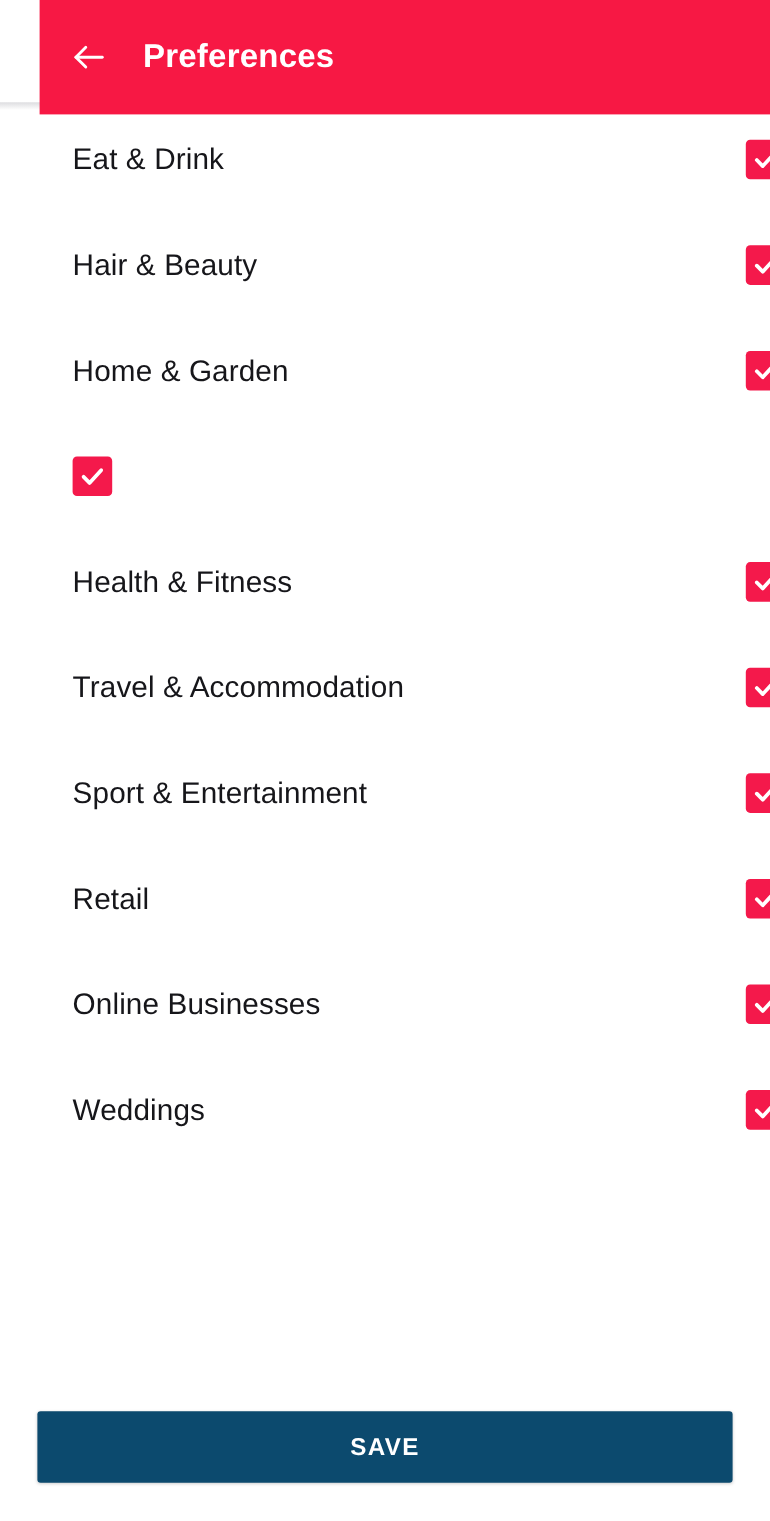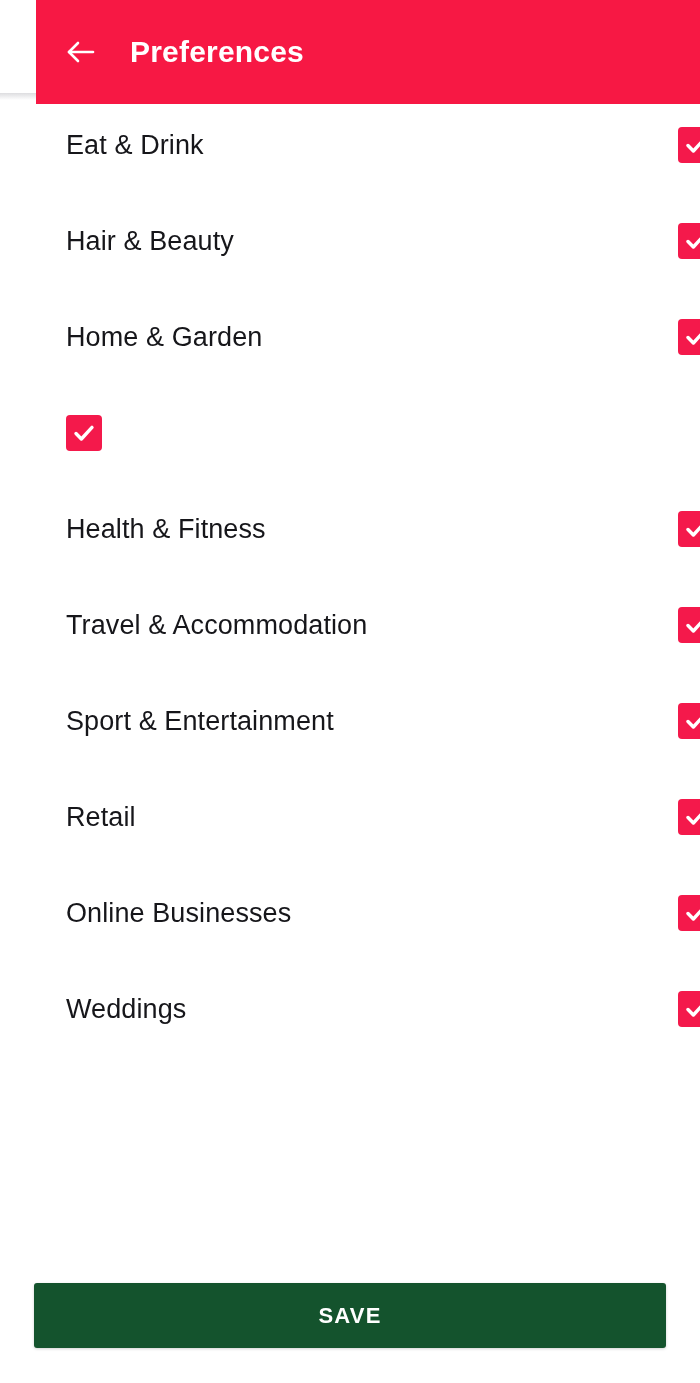--- a/index.html
+++ b/index.html
@@ -96,21 +96,21 @@
   .save-wrap {
     position:absolute;
     left:0; top:1283px;
     width:700px;
     display:flex;
     justify-content:center;
   }
   .save-btn {
     width:632px;
     height:65px;
-    background:#14532d;
+    background:#0c4a6e;
     border:none;
     border-radius:3px;
     color:#ffffff;
     font-family:"Liberation Sans", sans-serif;
     font-size:22px;
     font-weight:700;
     letter-spacing:1.2px;
     cursor:pointer;
     box-shadow:0 1px 3px rgba(0,0,0,0.18);
     display:flex; align-items:center; justify-content:center;

